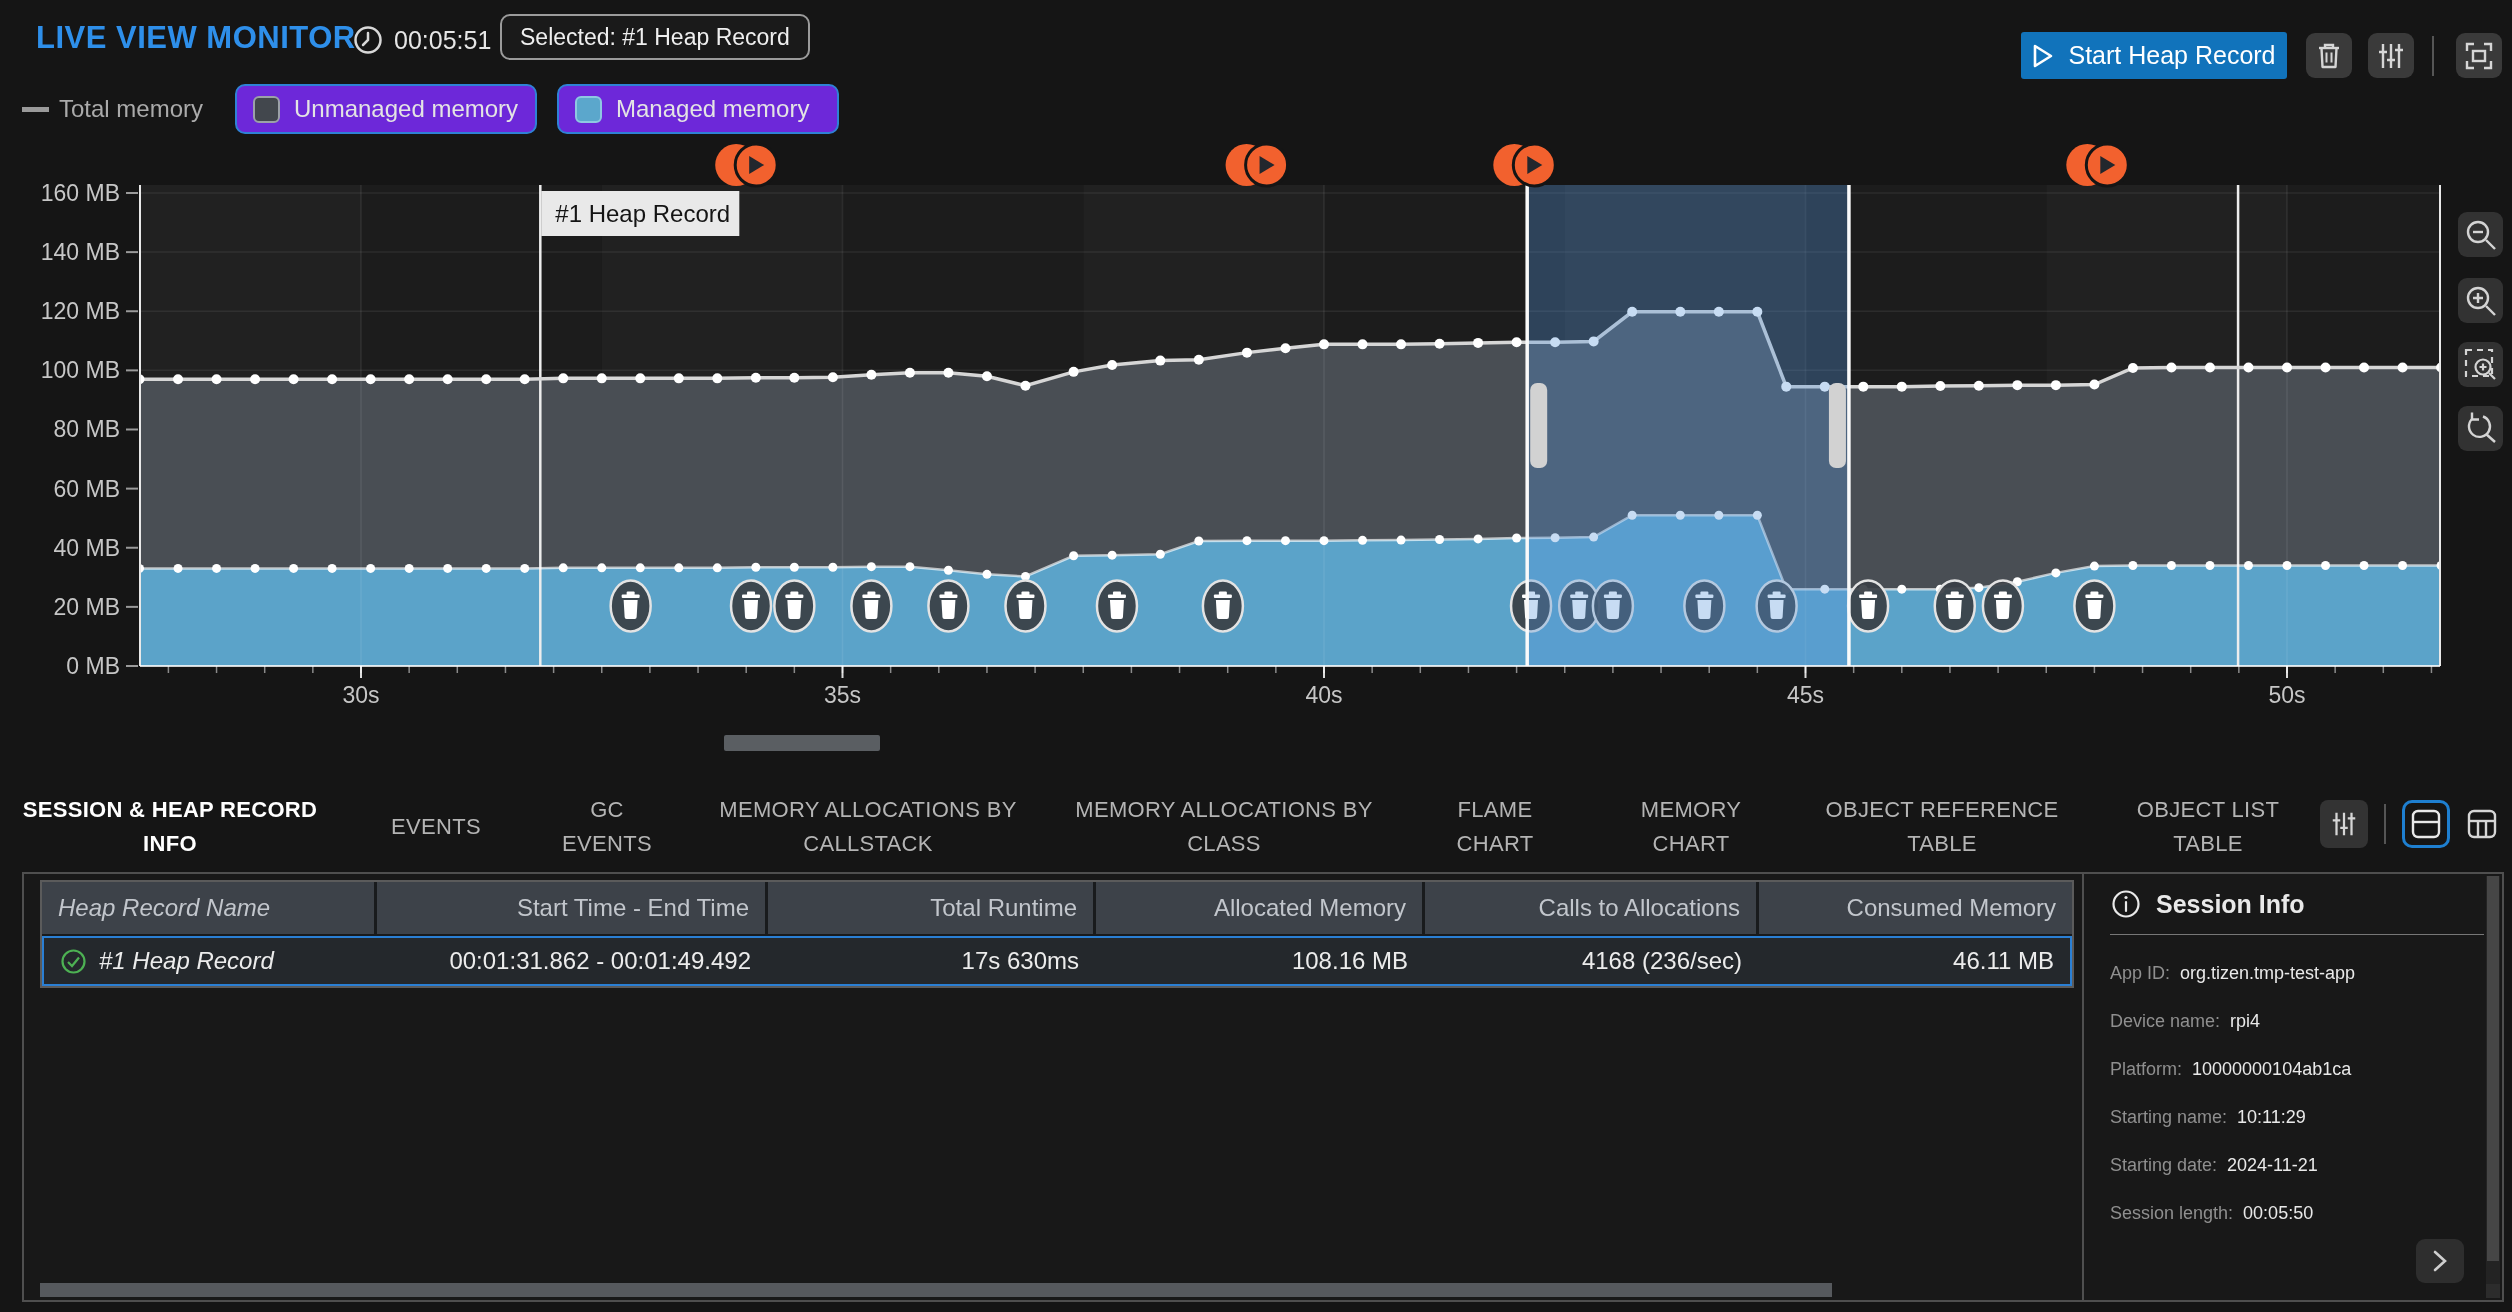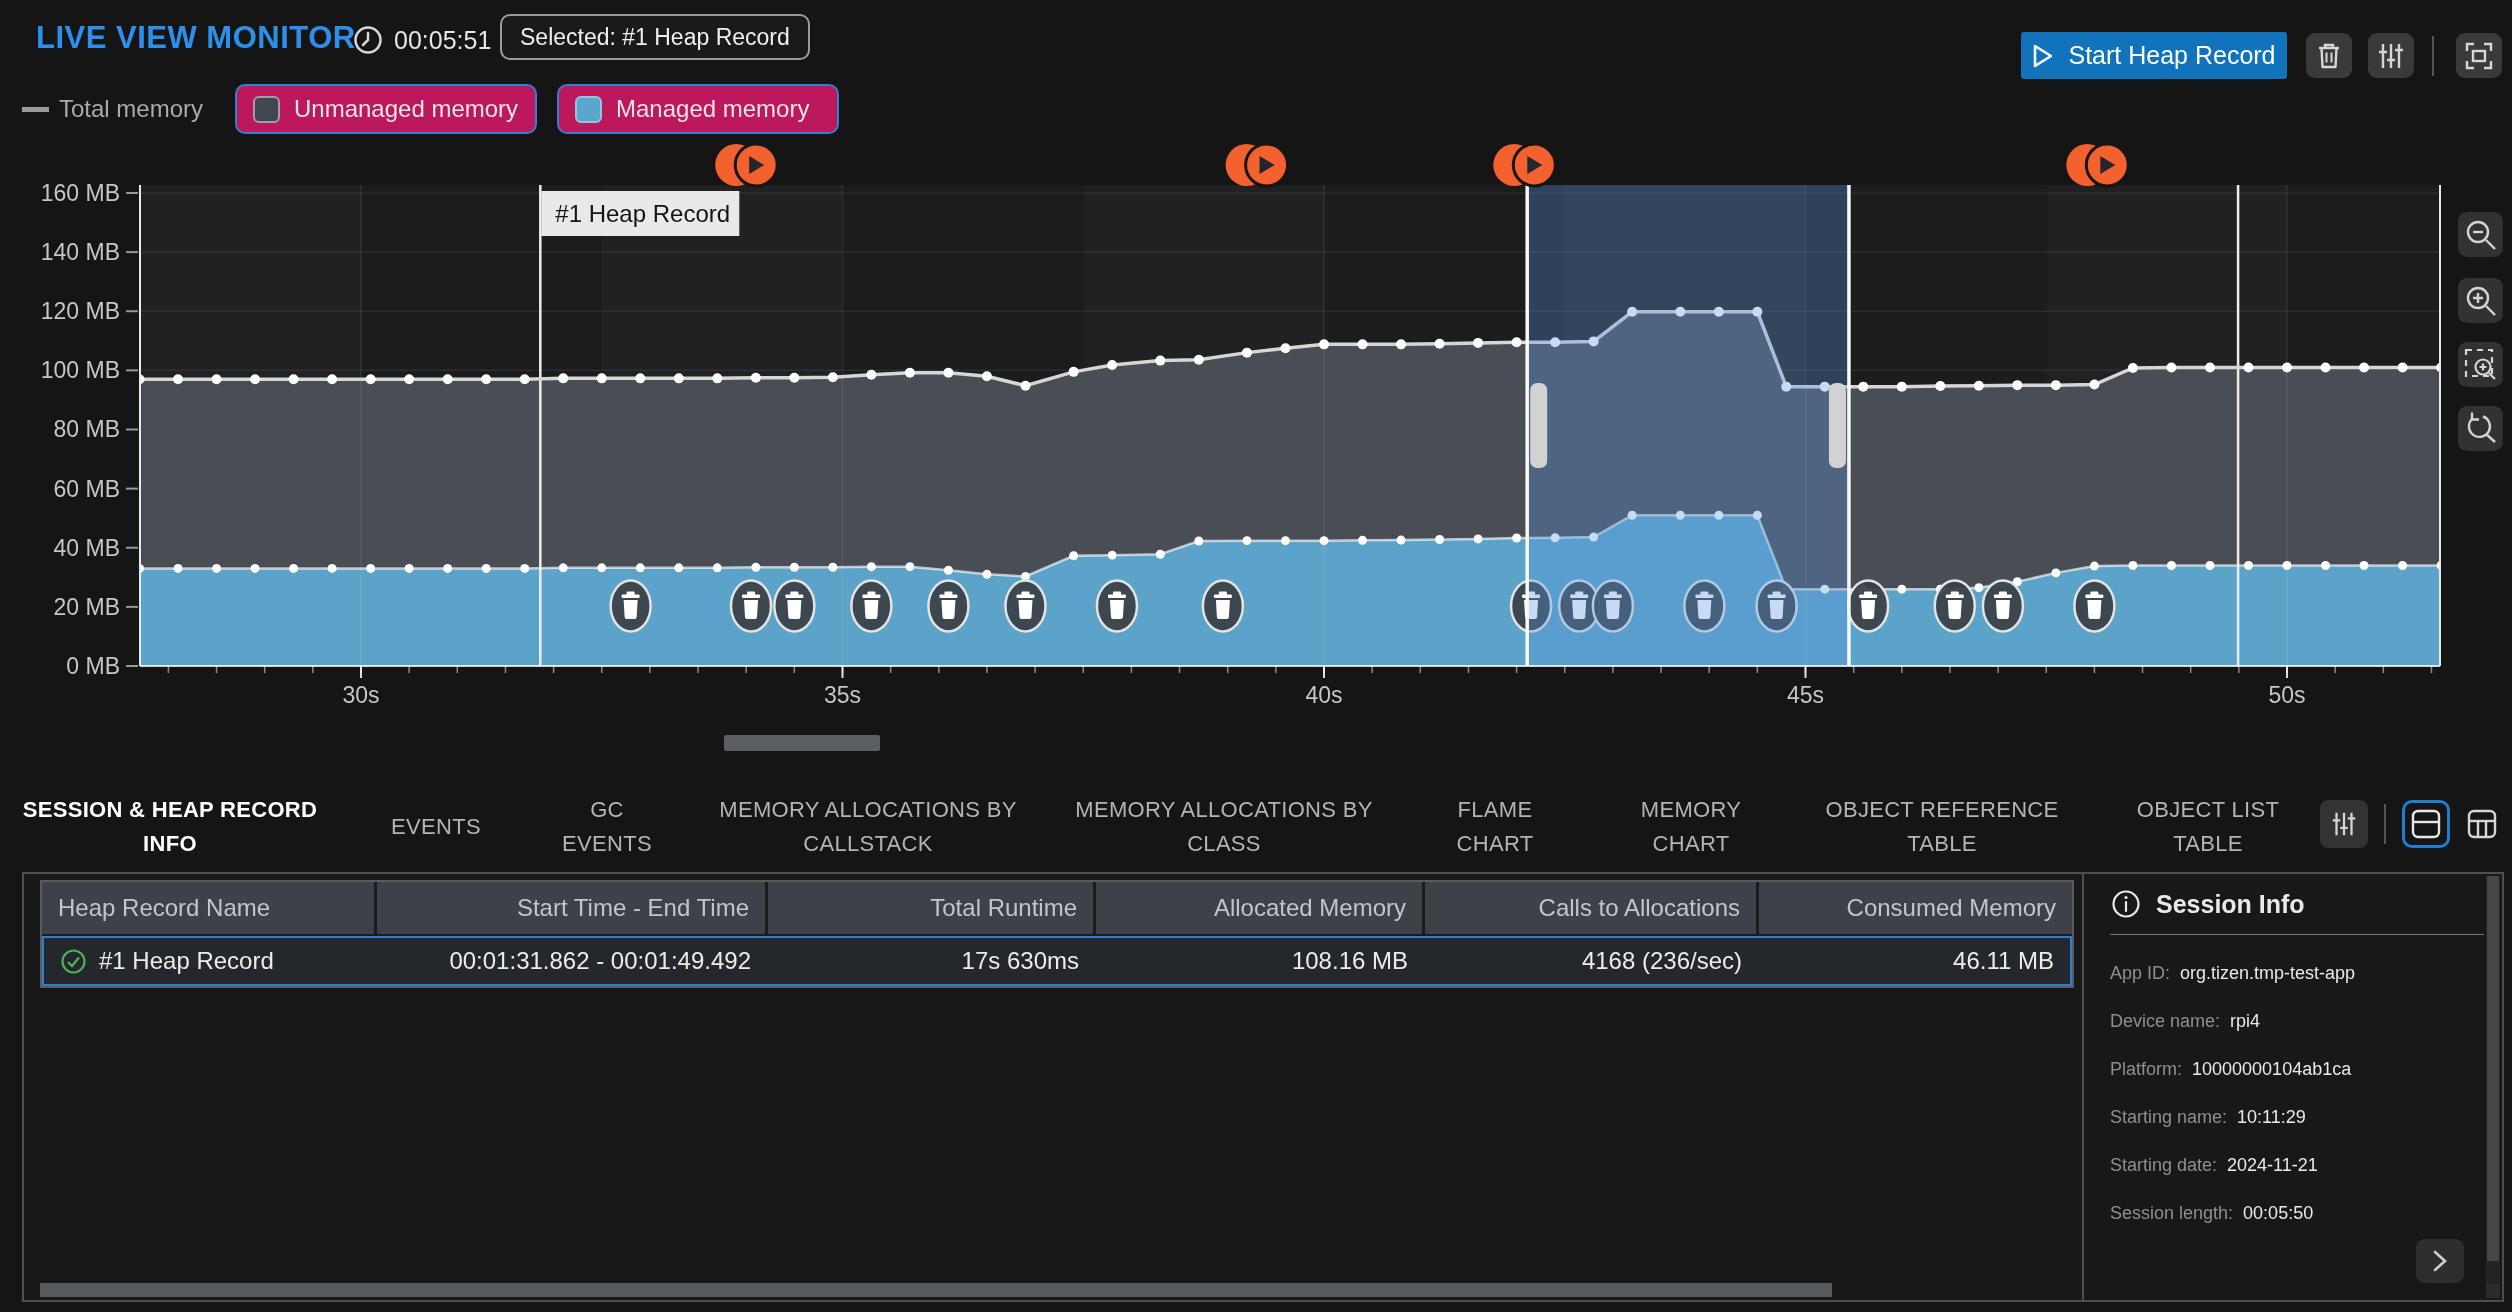--- a/index.html
+++ b/index.html
@@ -14,21 +14,21 @@
                border:2px solid #9b9b9b; border-radius:10px; color:#efefef; font-size:23px; background:#1a1a1a; }
   .start-btn { position:absolute; left:2021px; top:32px; width:266px; height:47px; background:#1173bb; border-radius:3px;
                display:flex; align-items:center; justify-content:center; gap:14px; color:#fff; font-size:25px; cursor:pointer; }
   .tool-btn { position:absolute; top:33px; width:46px; height:45px; background:#3a3a3a; border-radius:9px;
               display:flex; align-items:center; justify-content:center; cursor:pointer; }
   .tb-divider { position:absolute; left:2432px; top:36px; width:2px; height:40px; background:#555; }
 
   
   .legend-total { position:absolute; left:22px; top:84px; height:50px; display:flex; align-items:center; gap:10px; color:#aaaaaa; font-size:24px; }
   .legend-dash { width:27px; height:5px; background:#9a9a9a; }
-  .legend-box { position:absolute; top:84px; height:50px; border:2px solid #2f81d6; border-radius:10px; background:#be185d;
+  .legend-box { position:absolute; top:84px; height:50px; border:2px solid #2f81d6; border-radius:10px; background:#6d28d9;
                 display:flex; align-items:center; gap:14px; padding:0 16px; color:#e4e4e4; font-size:24px; cursor:pointer; }
   .swatch { width:27px; height:27px; border-radius:6px; }
 
   
   #chart-svg { position:absolute; left:0; top:0; }
   .zoom-btn { position:absolute; left:2458px; width:45px; height:45px; background:#323232; border-radius:9px;
               display:flex; align-items:center; justify-content:center; cursor:pointer; }
   .chart-scroll-thumb { position:absolute; left:724px; top:735px; width:156px; height:16px; background:#5a5e62; border-radius:2px; cursor:pointer; }
 
   
@@ -43,21 +43,21 @@
 
   
   .bottom-panel { position:absolute; left:22px; top:872px; width:2482px; height:430px; border:2px solid #4f4f4f; background:#181818; }
   .panel-divider { position:absolute; left:2058px; top:0; width:2px; height:100%; background:#4f4f4f; }
 
   .grid-table { position:absolute; left:16px; top:6px; width:2034px; border:2px solid #5b5b5b; background:#191b1d; }
   .g-row { display:flex; }
   .g-row.header .g-cell { background:#3d4249; color:#c2c6cc; height:52px; }
   .g-cell { font-size:24px; display:flex; align-items:center; justify-content:flex-end; padding:0 16px; margin-right:3px; overflow:hidden; white-space:nowrap; }
   .g-cell:last-child { margin-right:0; }
-  .g-cell.c0 { justify-content:flex-start; gap:12px; }
+  .g-cell.c0 { justify-content:flex-start; gap:12px;font-style:italic; }
   .c0{width:332px}.c1{width:388px}.c2{width:325px}.c3{width:326px}.c4{width:331px}.c5{flex:1}
   .g-row.data { height:50px; border:2px solid #2a7fd4; background:#24282c; color:#ececec; margin-top:2px; cursor:pointer; }
   .g-row.data .g-cell { height:46px; }
   .indent { width:36px; flex:none; }
 
   .session { position:absolute; left:2060px; top:0; width:408px; height:100%; padding:14px 0 0 26px; color:#e9e9e9; }
   .session-title { display:flex; align-items:center; gap:14px; font-size:25px; font-weight:bold; padding-bottom:14px;
                    border-bottom:1px solid #777; width:374px; }
   .session-rows { margin-top:14px; font-size:18px; }
   .session-row { height:48px; display:flex; align-items:center; }

